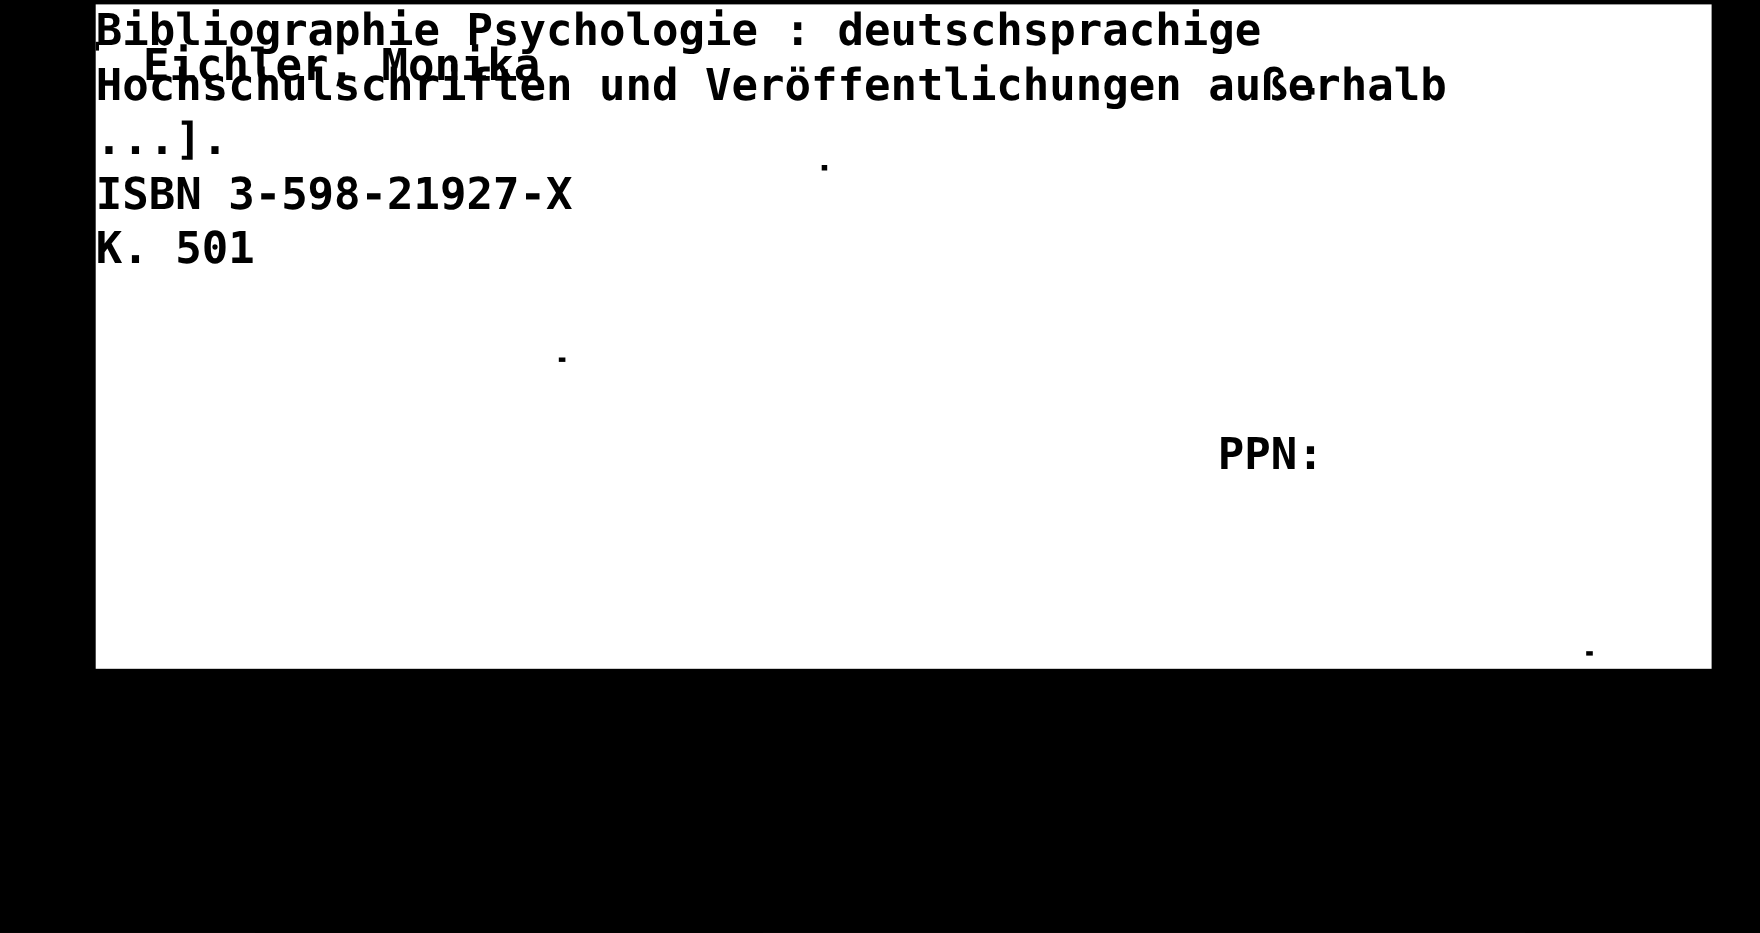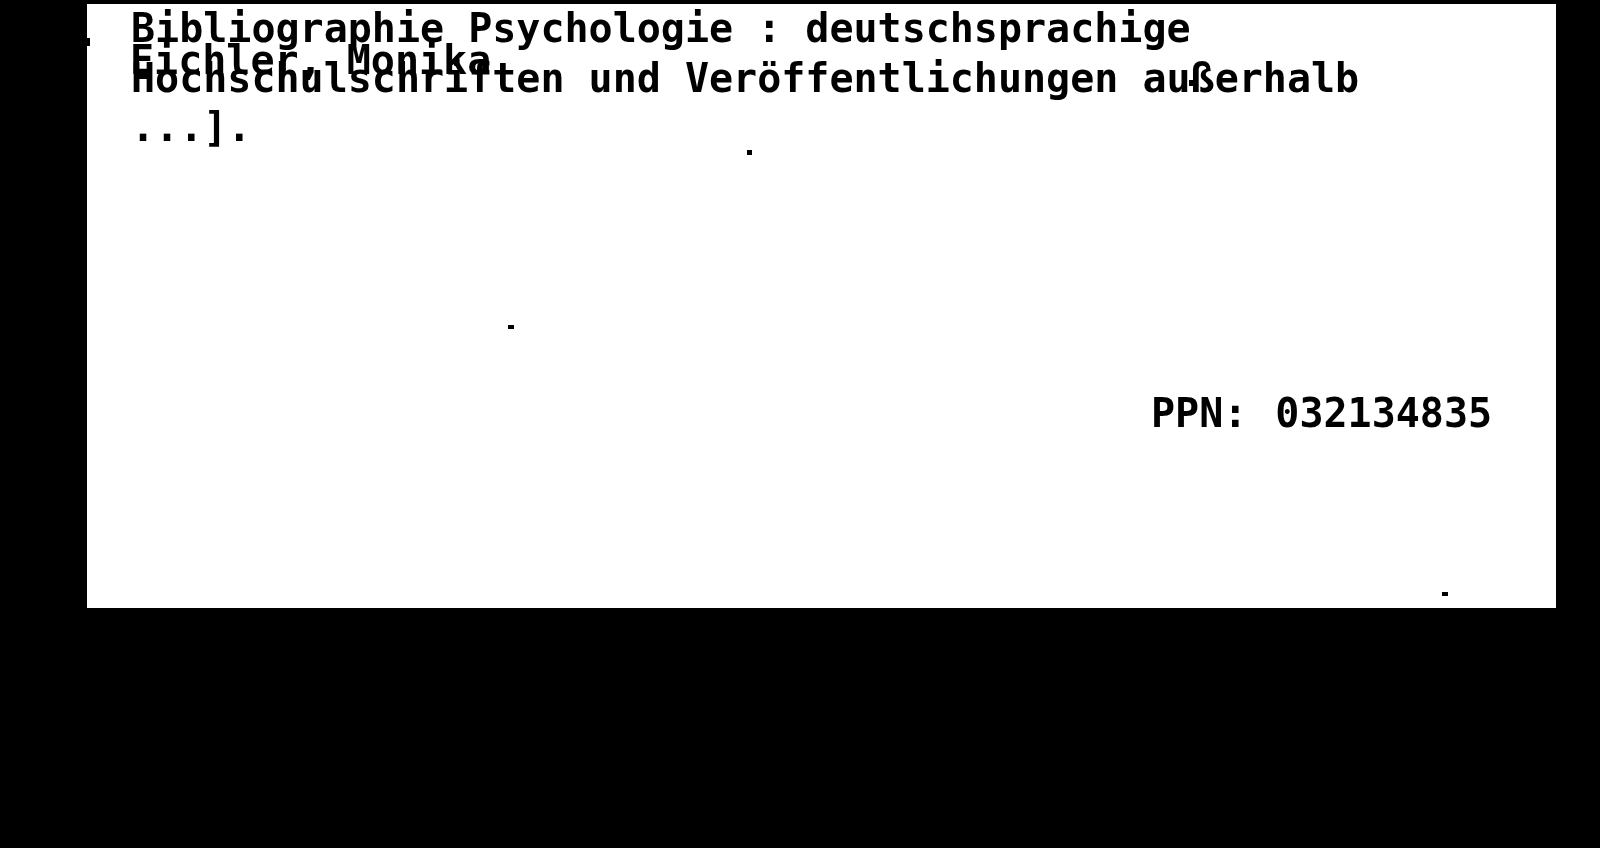--- a/index.html
+++ b/index.html
@@ -27,22 +27,22 @@
     position: absolute;
     color: #000;
     font-size: 40px;
     font-weight: bold;
     line-height: 49.5px;
     white-space: pre;
     letter-spacing: 0;
   }
   .author-line  { left: 43px;  top: 32px;  }
   .body-block   { left: 43px;  top: 128px; }
-  .body-block div { height: 49.5px; padding-left: 44px; }
-  .ppn-line     { left: 1020px; top: 385px; display: flex; gap: 28px; margin-left: 44px; }
+  .body-block div { height: 49.5px; }
+  .ppn-line     { left: 1020px; top: 385px; display: flex; gap: 28px; }
   .shelf-line   { left: 1016px; top: 780px; text-align: right; }
   .punch-hole {
     position: absolute;
     left: 691px;
     top: 710px;
     width: 96px;
     height: 96px;
     background: #000;
     border-radius: 50%;
   }
@@ -65,25 +65,26 @@
 
 <div id="stage">
   <div class="card">
 
     <div class="txt author-line"><span>Eichler, Monika</span></div>
 
     <div class="body-block">
       <div class="txt" style="position:static">Bibliographie Psychologie : deutschsprachige</div>
       <div class="txt" style="position:static">Hochschulschriften und Veröffentlichungen außerhalb</div>
       <div class="txt" style="position:static">...].</div>
+      <div class="txt" style="position:static">ISBN 3-598-21927-X</div>
+      <div class="txt" style="position:static">K. 501</div>
     </div>
 
     <div class="txt ppn-line">
       <span>PPN:</span>
-      <span>032134835</span>
     </div>
 
     <div class="txt shelf-line">Ma 9</div>
 
     <div class="punch-hole"></div>
 
     <svg class="squiggle" width="110" height="40" viewBox="0 0 110 40">
       <path d="M4,4 Q14,24 42,23 Q52,23 58,19" fill="none" stroke="#000" stroke-width="3.5"></path>
       <path d="M30,26 l10,4 l8,-3" fill="none" stroke="#000" stroke-width="3"></path>
       <path d="M63,16 l16,-2" fill="none" stroke="#000" stroke-width="4"></path>

